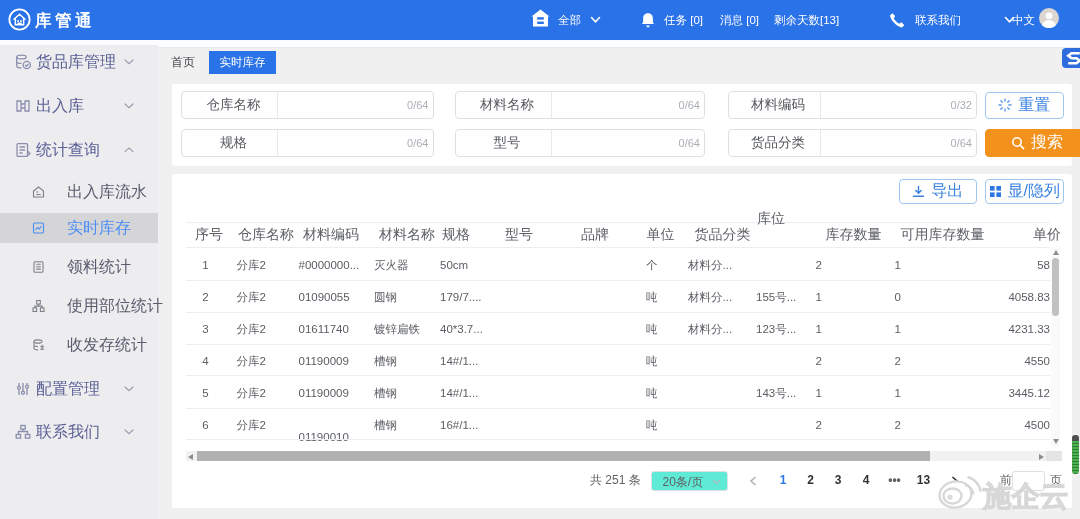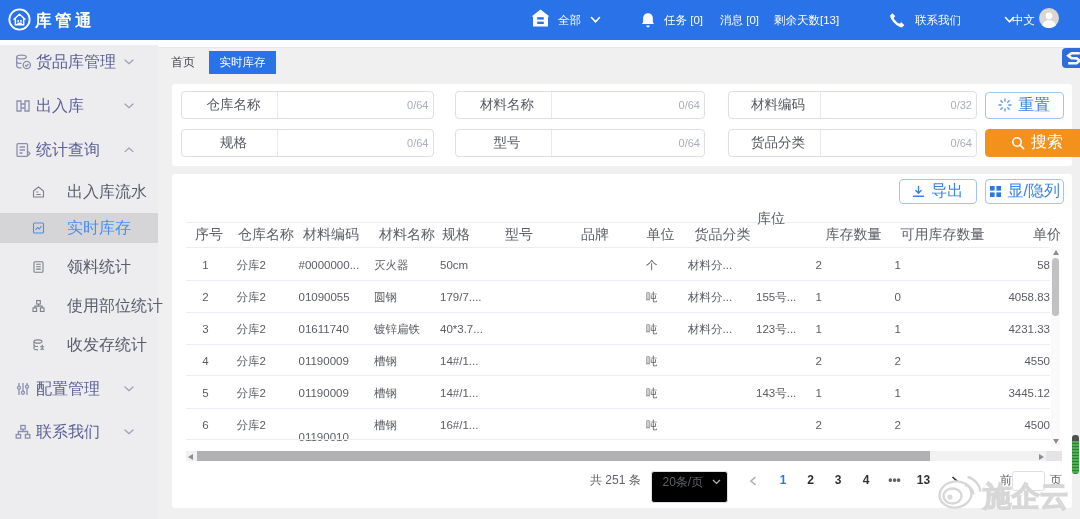--- a/index.html
+++ b/index.html
@@ -373,21 +373,21 @@
 <svg class="ab" style="left:188px;top:453.5px;" width="5" height="6" viewBox="0 0 5 6">
     <path d="M0 3 L5 0 V6 Z" fill="#8d8d91"></path>
   </svg>
 <div class="ab" style="left:197px;top:451px;width:733px;height:10px;background:#b1b1b4;"></div>
 <svg class="ab" style="left:1039px;top:453.5px;" width="5" height="6" viewBox="0 0 5 6">
     <path d="M5 3 L0 0 V6 Z" fill="#8d8d91"></path>
   </svg>
 <div class="ab" style="left:1046px;top:451px;width:16px;height:10px;background:#e4e4e6;"></div>
 
 <div class="pg" style="left:590px;font-weight:normal;color:#606266;">共 251 条</div>
-<div class="ab" style="left:650.5px;top:471px;width:77.5px;height:32px;border:1px solid #dcdfe6;border-radius:3px;background:#000000;">
+<div class="ab" style="left:650.5px;top:471px;width:77.5px;height:20px;border:1px solid #dcdfe6;border-radius:3px;background:#5eead4;">
   <span style="position:absolute;left:11px;top:2px;font-size:12px;color:#606266;">20条/页</span>
   <svg style="position:absolute;right:6px;top:7px;" width="9" height="6" viewBox="0 0 9 6">
       <path d="M1 1 L4.5 4.5 L8 1" fill="none" stroke="#b4b7bd" stroke-width="1.2"></path>
     </svg>
 </div>
 <svg class="ab" style="left:749px;top:476px;" width="8" height="10" viewBox="0 0 8 10">
     <path d="M6.5 1 L2 5 L6.5 9" fill="none" stroke="#aeb1b8" stroke-width="1.6"></path>
   </svg>
 <div class="pg" style="left:783px;transform:translateX(-50%);color:#2d77e5;">1</div>
 <div class="pg" style="left:810.5px;transform:translateX(-50%);">2</div>

